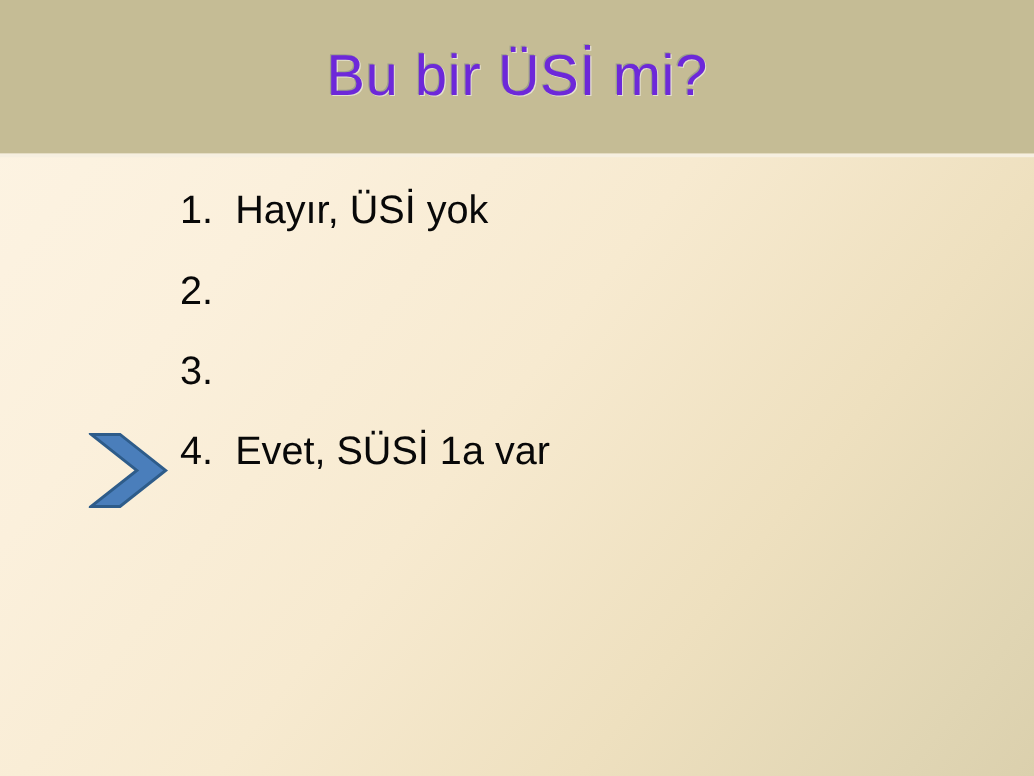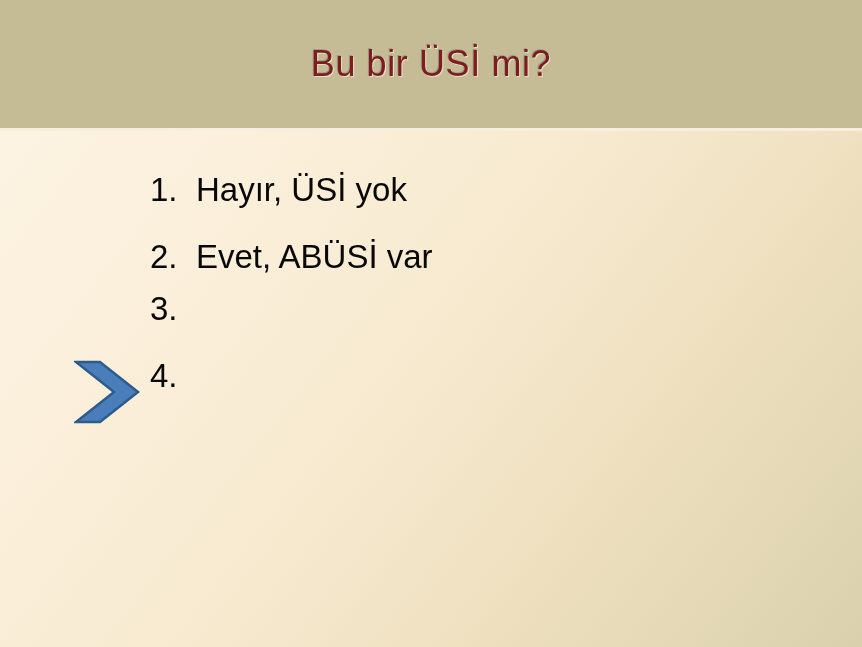--- a/index.html
+++ b/index.html
@@ -51,24 +51,24 @@
     position: absolute;
     left: 0;
     right: 0;
     bottom: -3px;
     height: 3px;
     background: #f6efe0;
   }
 
   .title-line {
     font-family: "Liberation Sans", sans-serif;
-    font-size: 36px;
+    font-size: 48px;
     font-weight: 400;
     line-height: 52px;
-    color: #7f1d1d;
+    color: #6d28d9;
     letter-spacing: 0.6px;
     white-space: nowrap;
     text-shadow:
       1px 1px 0 rgba(255, 255, 255, 0.55),
       -1px -1px 0 rgba(40, 70, 110, 0.25);
   }
 
   
   #answer-list {
     position: absolute;
@@ -88,21 +88,20 @@
     white-space: nowrap;
   }
   .item-number {
     width: 46px;
     flex: 0 0 46px;
     text-align: left;
     color: #080808;
   }
   .item-text {
     color: #080808;
-    margin-top: 15px;
   }
 
   
   #selection-arrow {
     position: absolute;
     left: 74px;
     top: 359px;
     width: 67px;
     height: 66px;
   }
@@ -116,27 +115,27 @@
     <div class="title-line">Bu bir ÜSİ mi?</div>
   </div>
 
   <ul id="answer-list">
     <li class="answer-item">
       <span class="item-number">1.</span>
       <span class="item-text">Hayır, ÜSİ yok</span>
     </li>
     <li class="answer-item">
       <span class="item-number">2.</span>
-      <span class="item-text">Evet, ABÜSİ var</span>
     </li>
     <li class="answer-item">
       <span class="item-number">3.</span>
     </li>
     <li class="answer-item">
       <span class="item-number">4.</span>
+      <span class="item-text">Evet, SÜSİ 1a var</span>
     </li>
   </ul>
 
   <div id="selection-arrow">
     <svg width="67" height="66" viewBox="0 0 67 66" xmlns="http://www.w3.org/2000/svg">
       <polygon points="2,3 26,3 64,33 26,63 2,63 40,33" fill="#4a7ebb" stroke="#2e5c8a" stroke-width="2.5" stroke-linejoin="miter"></polygon>
     </svg>
   </div>
 
 </div>

